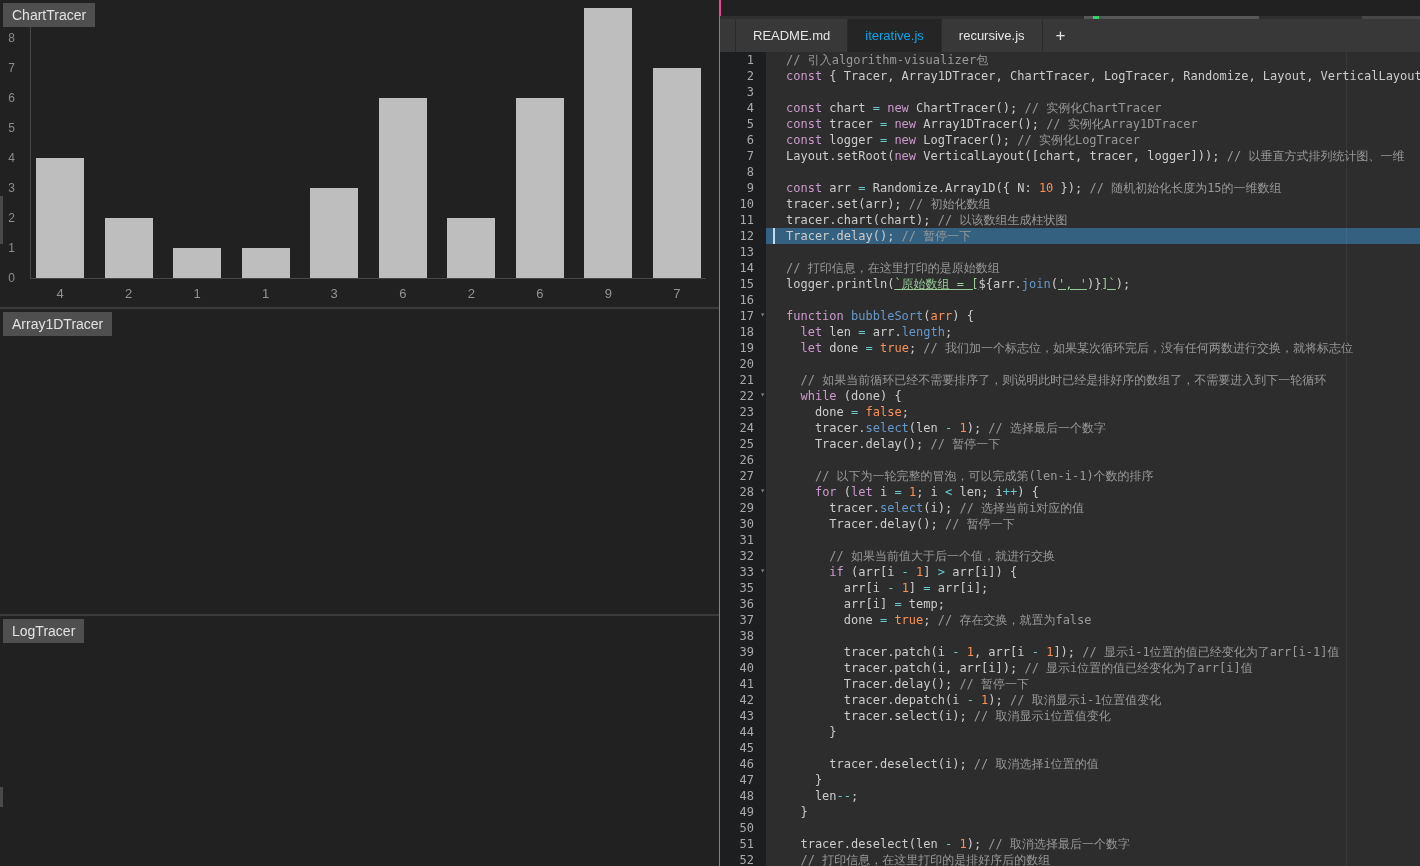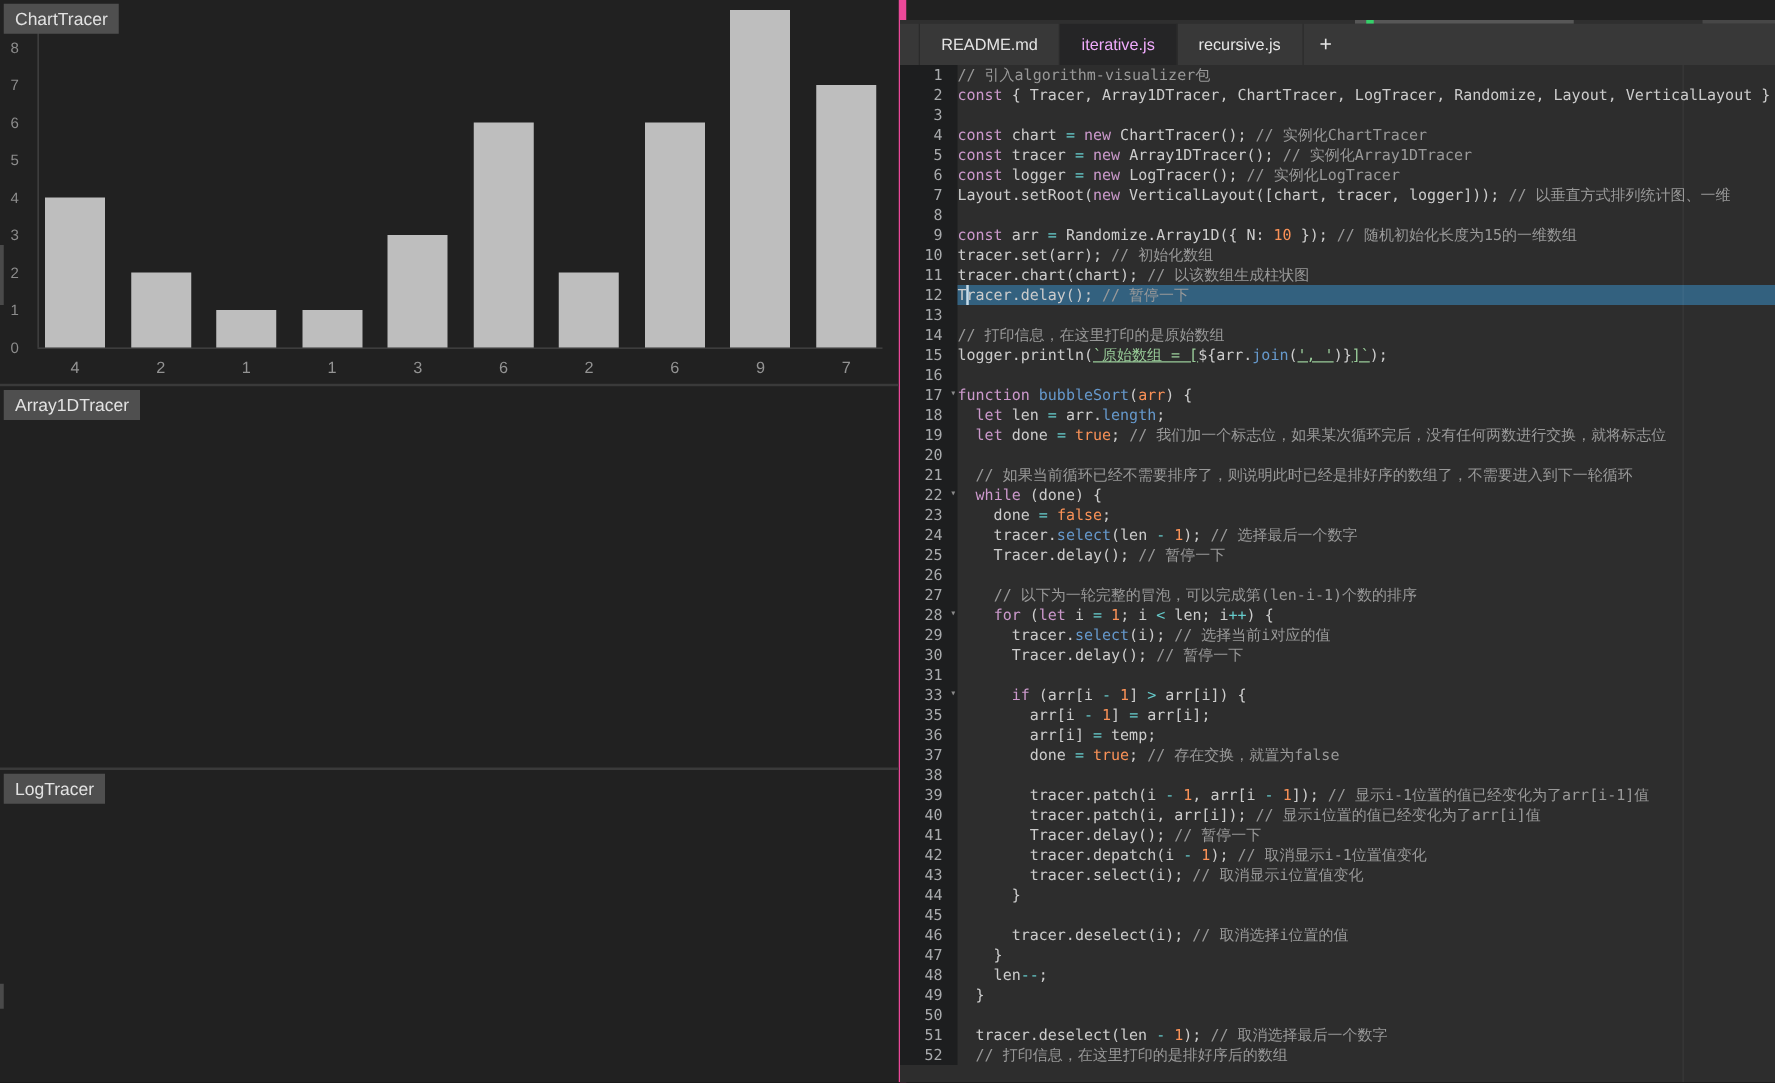--- a/index.html
+++ b/index.html
@@ -1,20 +1,20 @@
 <!DOCTYPE html>
 <html><head>
 <meta charset="utf-8">
 <style>
   html,body{margin:0;padding:0;background:#151515;}
   .app{position:relative;width:1420px;height:866px;overflow:hidden;
        font-family:"Liberation Sans",sans-serif;background:#212121;}
 
   
-  .left-col{position:absolute;left:0;top:0;width:719px;height:866px;background:#212121;border-right:6px solid #ec4899;}
+  .left-col{position:absolute;left:0;top:0;width:719px;height:866px;background:#212121;border-right:2px solid #ec4899;}
   .panel{position:absolute;left:0;width:719px;overflow:hidden;}
   .panel-chart{top:0;height:308px;}
   .panel-array{top:307px;height:306px;border-top:2px solid #3a3a3a;}
   .panel-log{top:614px;height:252px;border-top:2px solid #3a3a3a;}
   .badge{position:absolute;left:3px;top:3px;background:#4f4f4f;color:#e2e2e2;
          font-size:14px;line-height:24px;padding:0 9px;z-index:5;}
   .notch{position:absolute;left:0;width:3px;background:#4a4a4a;z-index:6;}
 
   
   .ytick{position:absolute;left:0;width:15px;text-align:right;font-size:12px;color:#8c8c8c;height:14px;line-height:14px;}
@@ -27,31 +27,31 @@
   .right-panel{position:absolute;left:720px;top:16px;width:700px;height:866px;background:#2d2d2d;}
   .prog{position:absolute;left:0;top:0;width:700px;height:3px;background:#2f2f2f;}
   .prog-track{position:absolute;left:364px;top:0;width:175px;height:3px;background:#575757;}
   .prog-mark{position:absolute;left:373px;top:0;width:6px;height:3px;background:#35d069;}
   .prog-right{position:absolute;left:642px;top:0;width:58px;height:3px;background:#474747;}
 
   .tab-bar{position:absolute;left:0;top:3px;width:700px;height:33px;background:#383838;display:flex;align-items:stretch;}
   .tab-spacer{width:15px;border-right:1px solid #2b2b2b;}
   .tab{display:flex;align-items:center;padding:0 17px;font-size:13px;color:#e5e5e5;
        border-right:1px solid #2b2b2b;cursor:default;}
-  .tab.active{background:#252526;color:#f0abfc;}
+  .tab.active{background:#252526;color:#0ea5e9;}
   .tab-plus{display:flex;align-items:center;padding:0 13px;font-size:17px;color:#e5e5e5;}
 
   .editor{position:absolute;left:0;top:36px;width:700px;height:830px;overflow:hidden;
           font-family:"DejaVu Sans Mono","Liberation Mono",monospace;font-size:12px;}
   .print-margin{position:absolute;left:626px;top:0;height:830px;width:1px;background:rgba(255,255,255,0.055);z-index:3;pointer-events:none;}
   .row{display:flex;height:16px;}
   .gut{width:46px;box-sizing:border-box;background:#1d1e1f;color:#a9abad;text-align:right;
        padding-right:12px;line-height:16px;position:relative;flex:none;}
   .fold{position:absolute;right:1px;top:2px;font-size:8px;color:#8a8a8a;line-height:10px;}
-  .code{flex:1;line-height:16px;white-space:pre;overflow:hidden;padding-left:0;position:relative;color:#cccccc;}
+  .code{flex:1;line-height:16px;white-space:pre;overflow:hidden;padding-left:20px;position:relative;color:#cccccc;}
   .row.hl .code{background:#33617f;}
   .caret{position:absolute;left:7px;top:0;width:2px;height:16px;background:#c6dcea;}
   .tk-p{color:#cccccc;} .tk-c{color:#999999;} .tk-k{color:#cc99cc;}
   .tk-n{color:#f99157;} .tk-s{color:#99cc99;text-decoration:underline;} .tk-o{color:#66cccc;} .tk-f{color:#6699cc;}
 </style>
 </head>
 <body>
 
 <div class="app">
 
@@ -250,20 +250,24 @@
           </div>
           <div class="row">
             <div class="gut">30</div>
             <div class="code"><span class="tk-p">      Tracer.delay(); </span><span class="tk-c">// 暂停一下</span></div>
           </div>
           <div class="row">
             <div class="gut">31</div>
             <div class="code"></div>
           </div>
           <div class="row">
+            <div class="gut">32</div>
+            <div class="code"><span class="tk-p">      </span><span class="tk-c">// 如果当前值大于后一个值，就进行交换</span></div>
+          </div>
+          <div class="row">
             <div class="gut">33<span class="fold">▾</span></div>
             <div class="code"><span class="tk-p">      </span><span class="tk-k">if</span><span class="tk-p"> (arr[i </span><span class="tk-o">-</span><span class="tk-p"> </span><span class="tk-n">1</span><span class="tk-p">] </span><span class="tk-o">&gt;</span><span class="tk-p"> arr[i]) {</span></div>
           </div>
           <div class="row">
             <div class="gut">35</div>
             <div class="code"><span class="tk-p">        arr[i </span><span class="tk-o">-</span><span class="tk-p"> </span><span class="tk-n">1</span><span class="tk-p">] </span><span class="tk-o">=</span><span class="tk-p"> arr[i];</span></div>
           </div>
           <div class="row">
             <div class="gut">36</div>
             <div class="code"><span class="tk-p">        arr[i] </span><span class="tk-o">=</span><span class="tk-p"> temp;</span></div>

